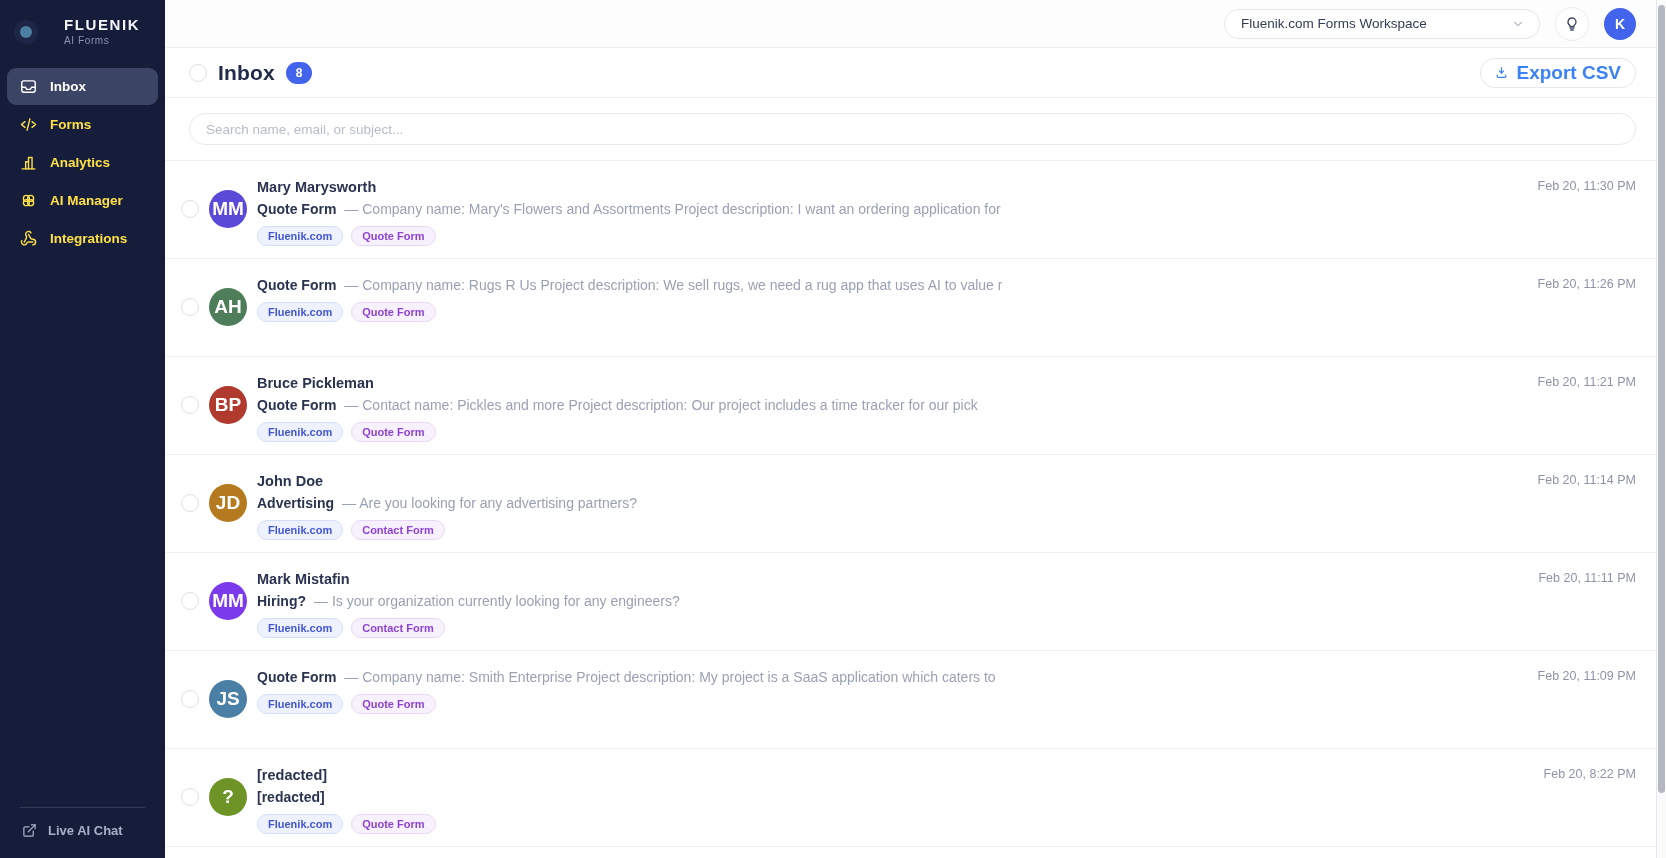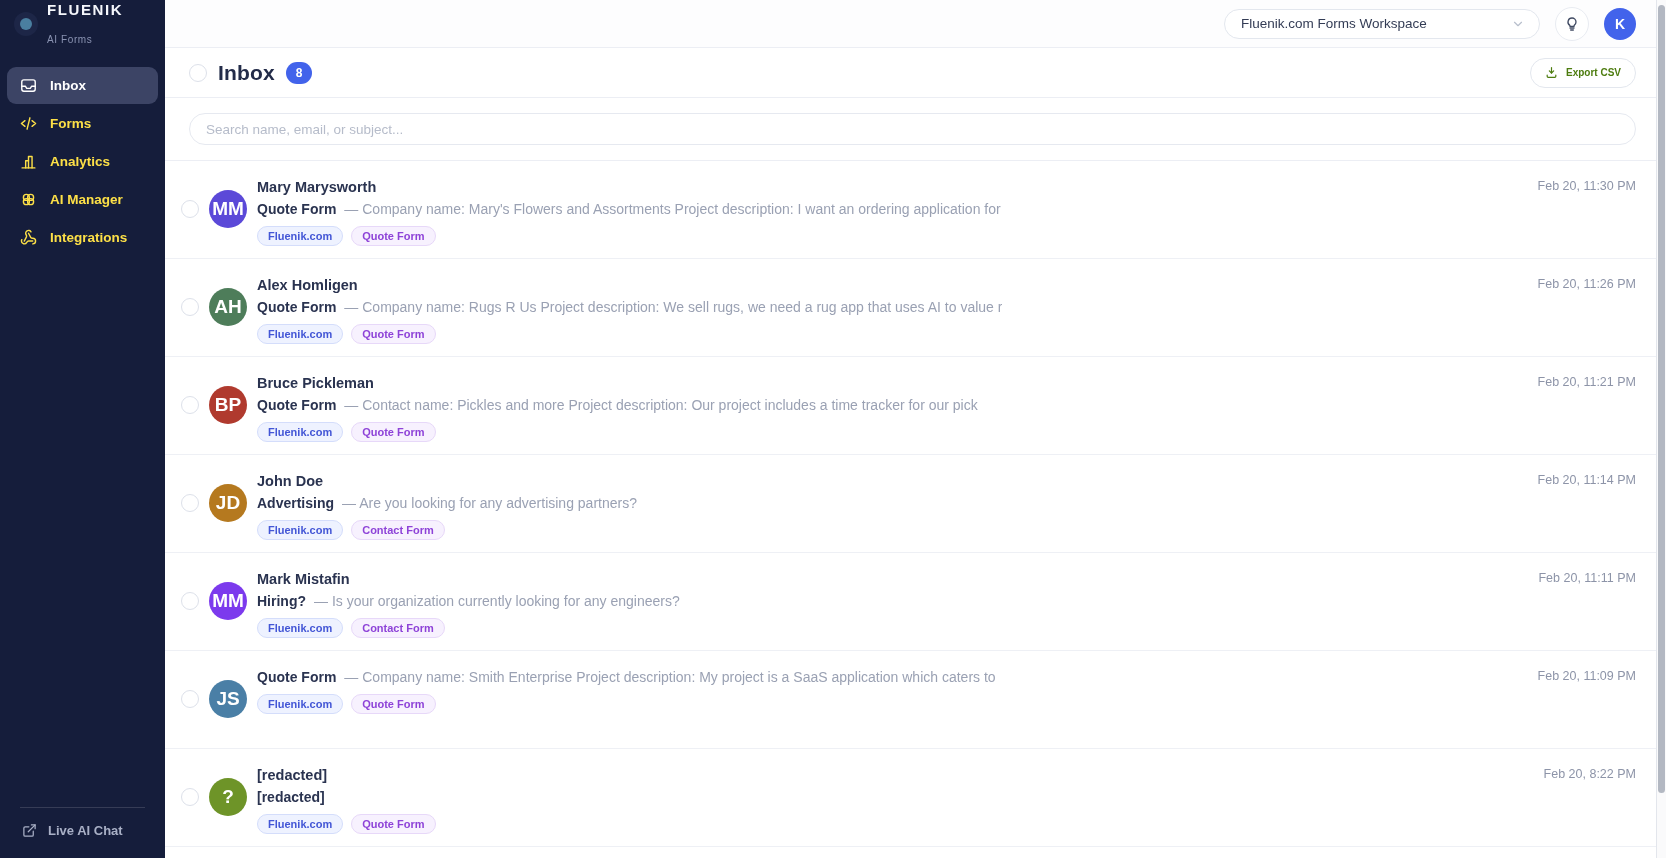--- a/index.html
+++ b/index.html
@@ -8,25 +8,25 @@
     font-family:"Liberation Sans", sans-serif;
     background:#ffffff; color:#2a3350;
     display:flex;
   }
   
   .sidebar {
     width:165px; min-width:165px; height:100%;
     background:#151d3b; color:#fff;
     display:flex; flex-direction:column;
   }
-  .logo { display:flex; align-items:center; gap:9px; padding:2px 14px 0 14px; }
+  .logo { display:flex; align-items:center; gap:26px; padding:17px 14px 0 14px; }
   .logo-mark { width:24px; height:24px; border-radius:50%; background:#1d2647; position:relative; flex:none; }
   .logo-mark::after { content:""; position:absolute; left:6px; top:6px; width:12px; height:12px; border-radius:50%; background:#4a7fa0; }
   .brand-name { font-size:15px; font-weight:800; letter-spacing:1.6px; color:#f4f6fb; line-height:16px; }
-  .brand-tag { font-size:10px; color:#8a93b2; letter-spacing:.6px; margin-top:16px; }
+  .brand-tag { font-size:10px; color:#8a93b2; letter-spacing:.6px; margin-top:2px; }
   .nav { margin-top:22px; padding:0 7px; display:flex; flex-direction:column; gap:1px; }
   .nav-item {
     height:37px; display:flex; align-items:center; gap:13px;
     padding:0 13px; border-radius:9px; cursor:pointer;
     color:#fde047; font-size:13.5px; font-weight:600;
   }
   .nav-item.active { background:#3c4465; color:#ffffff; }
   .nav-item svg { width:17px; height:17px; flex:none; }
   .side-footer { margin-top:auto; }
   .side-footer .rule { border-top:1px solid rgba(255,255,255,.14); margin:0 20px; }
@@ -66,21 +66,21 @@
   .circle-check { width:18px; height:18px; border-radius:50%; border:1.5px solid #dde1ea; background:#fff; cursor:pointer; flex:none; }
   .page-title { font-size:21px; font-weight:800; color:#232c49; letter-spacing:.2px; }
   .count-badge {
     min-width:26px; height:22px; padding:0 9px; border-radius:999px;
     background:#4263eb; color:#fff; font-size:12px; font-weight:700;
     display:grid; place-items:center;
   }
   .export-btn {
     margin-left:auto; height:30px; border:1px solid #e3e7ee; border-radius:999px;
     background:#fff; display:flex; align-items:center; gap:8px; padding:0 14px;
-    font-size:10px; font-weight:700; color:#4d7c0f; cursor:pointer;
+    font-size:19px; font-weight:700; color:#3b82f6; cursor:pointer;
     font-family:"Liberation Sans", sans-serif;
   }
   .export-btn svg { width:13px; height:13px; }
   .search-wrap { padding:15px 30px 15px 24px; border-bottom:1px solid #eceef4; flex:none;text-decoration:underline; }
   .search-input {
     width:100%; height:32px; border:1px solid #e6e9f0; border-radius:999px;
     padding:0 16px; font-size:13.5px; color:#333c55; outline:none;
     font-family:"Liberation Sans", sans-serif; background:#fff;
   }
   .search-input::placeholder { color:#b6bcca; }
@@ -235,21 +235,20 @@
             <span class="tag purple">Quote Form</span>
           </div>
     </div>
     <div class="row-time">Feb 20, 11:30 PM</div>
   </div>
 
   <div class="row">
     <div class="circle-check"></div>
     <div class="row-avatar" style="background: rgb(78, 125, 90);">AH</div>
     <div class="row-body">
-      <div class="row-name">Alex Homligen</div>
       <div class="row-line">
         <span class="row-subject">Quote Form</span><span class="row-preview">— Company name: Rugs R Us Project description: We sell rugs, we need a rug app that uses AI to value r</span>
       </div>
       <div class="row-tags">
             <span class="tag blue">Fluenik.com</span>
             <span class="tag purple">Quote Form</span>
           </div>
     </div>
     <div class="row-time">Feb 20, 11:26 PM</div>
   </div>

